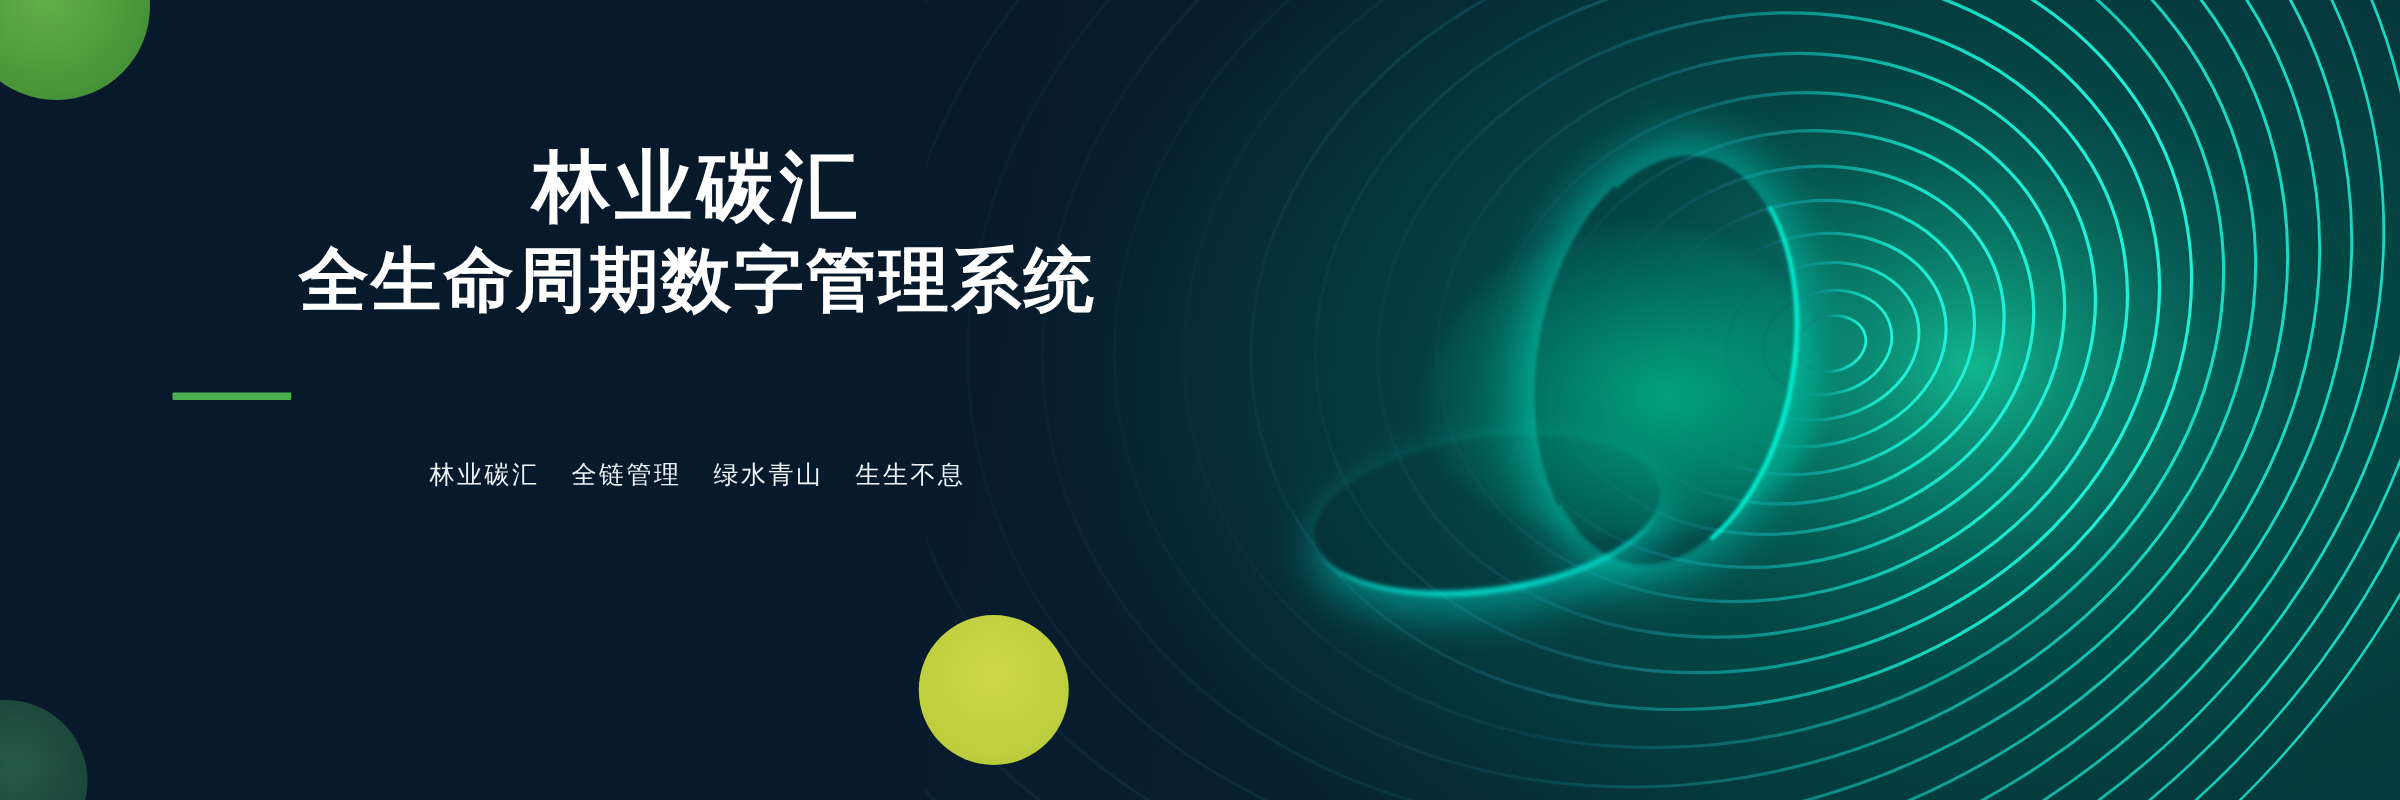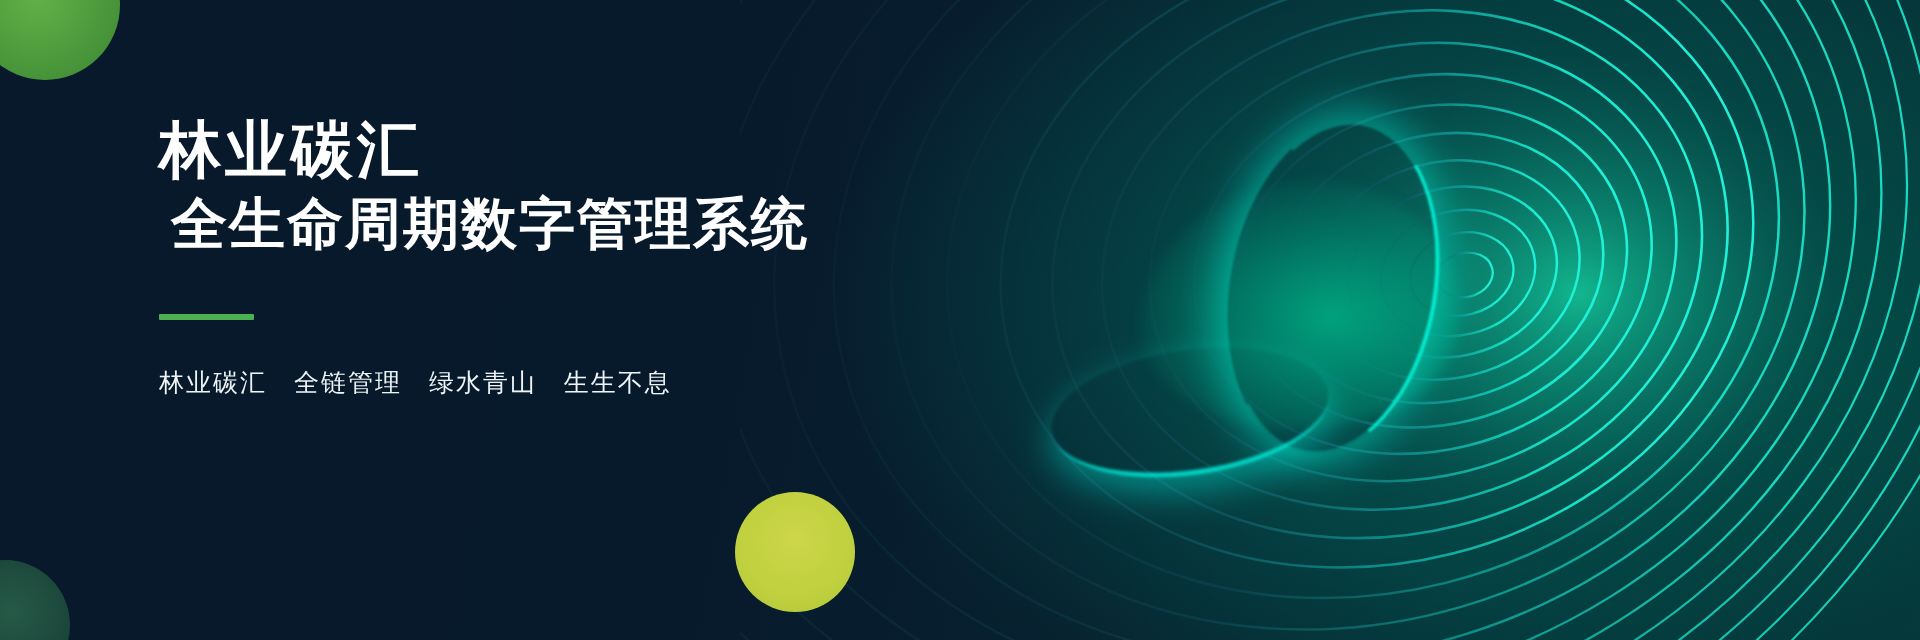--- a/index.html
+++ b/index.html
@@ -51,34 +51,34 @@
     position:absolute;left:735px;top:492px;width:120px;height:120px;border-radius:50%;
     background:radial-gradient(circle at 50% 40%,#d8e04a 0%,#c8d93f 65%,#b6cc36 100%);
     opacity:.95;
   }
   .blob-bl{
     position:absolute;left:-60px;top:560px;width:130px;height:130px;border-radius:50%;
     background:radial-gradient(circle at 55% 40%,#2f6a4e 0%,#1d4b3a 70%,#103026 100%);
     opacity:.8;
   }
   
-  .content{position:absolute;left:159px;top:118px;width:840px;}
+  .content{position:absolute;left:138px;top:118px;width:840px;text-align:center;}
   .title-1{
     font-size:62px;line-height:1.04;font-weight:bold;color:#ffffff;
     letter-spacing:4px;margin:0 0 8px 0;white-space:nowrap;
   }
   .title-2{
     font-size:56px;line-height:1.06;font-weight:bold;color:#ffffff;
     letter-spacing:2px;margin:12px;white-space:nowrap;
   }
   .divider{
     width:95px;height:6px;background:#4caf50;margin:60px 0 0 0;border-radius:1px;
   }
   .tagline{
-    margin:46px 0 0 0;font-size:25px;color:#eef3f6;letter-spacing:2px;
+    margin:46px 0 0 0;font-size:20px;color:#eef3f6;letter-spacing:2px;
     font-weight:400;white-space:nowrap;
   }
   .tagline span{margin-right:18px;}
   .tagline span:last-child{margin-right:0;}
 </style>
 </head>
 <body>
 
 <div id="banner">
 

